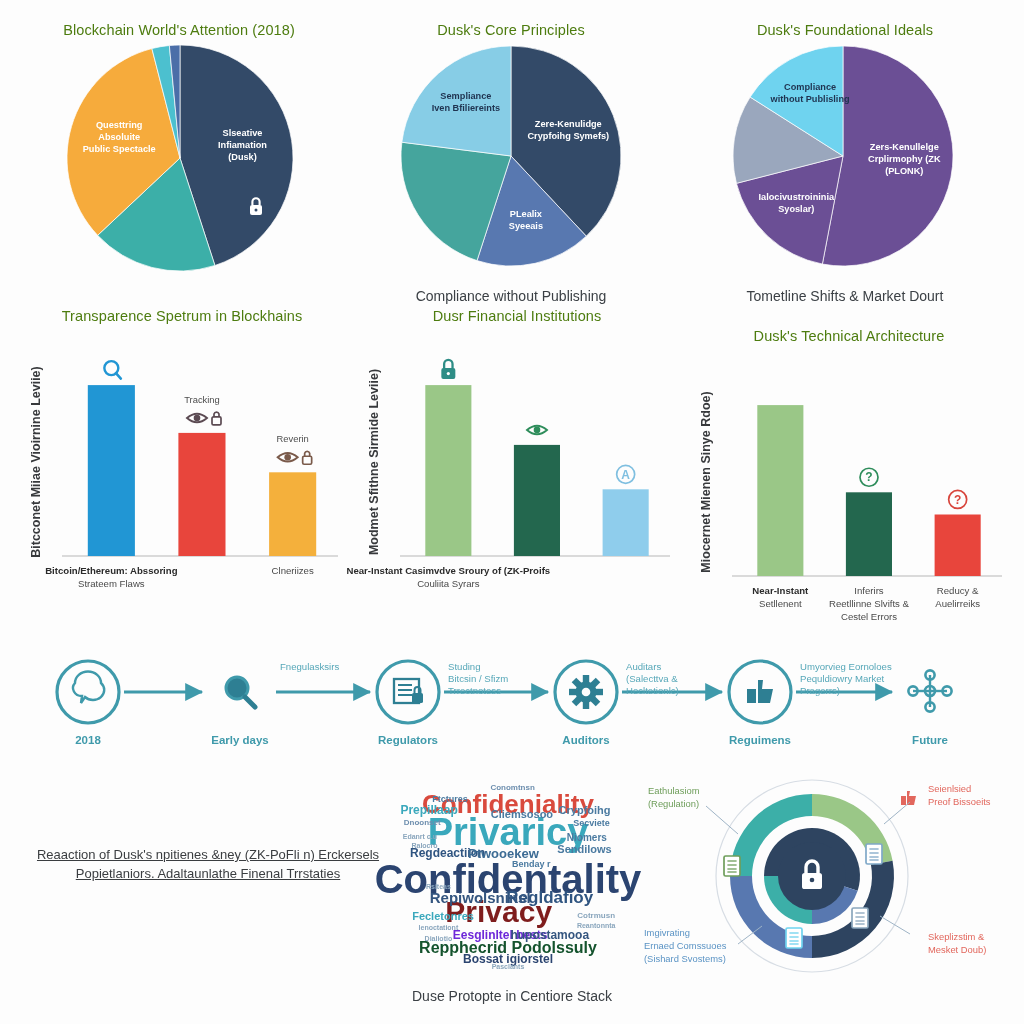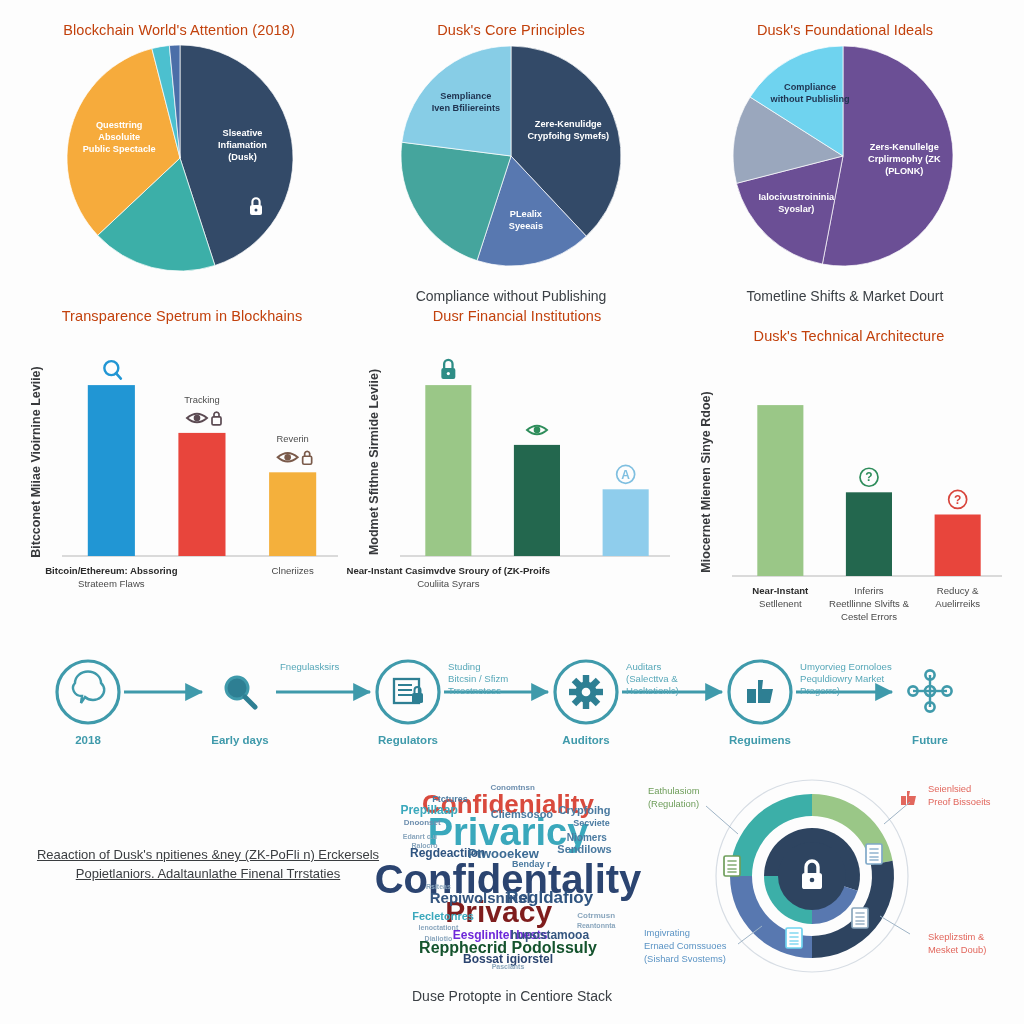--- a/index.html
+++ b/index.html
@@ -8,21 +8,21 @@
     background: #ffffff;
     font-family: "Liberation Sans", sans-serif;
     overflow: hidden;
   }
   #canvas {
     position: relative; width: 1024px; height: 1024px;
     background: #fdfdfd;
   }
   .panel { position: absolute; }
   .chart-title {
-    text-align: center; font-size: 14.5px; color: #c2410c;
+    text-align: center; font-size: 14.5px; color: #4d7c0f;
     font-family: "Liberation Sans", sans-serif; letter-spacing: .1px;
   }
   .sub-caption {
     text-align: center; font-size: 14px; color: #3b4045;
   }
   svg { display: block; overflow: visible; }
   .slice-label {
     font-size: 9.2px; fill: #ffffff; font-family: "Liberation Sans", sans-serif;
     text-anchor: middle; font-weight: 600;
   }

